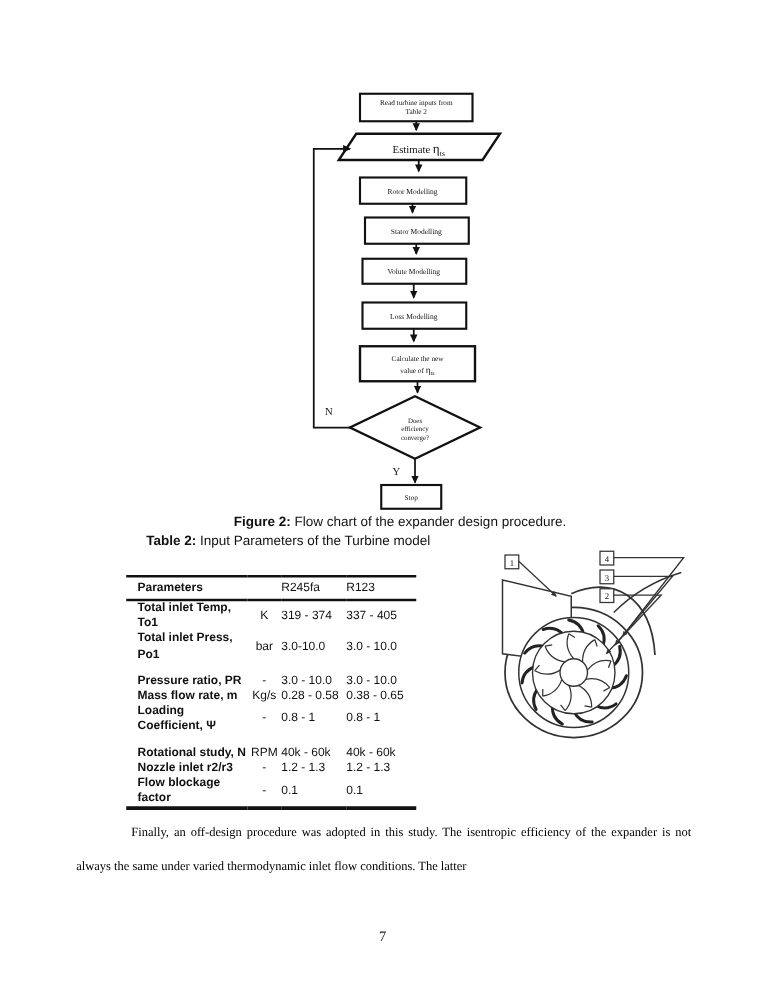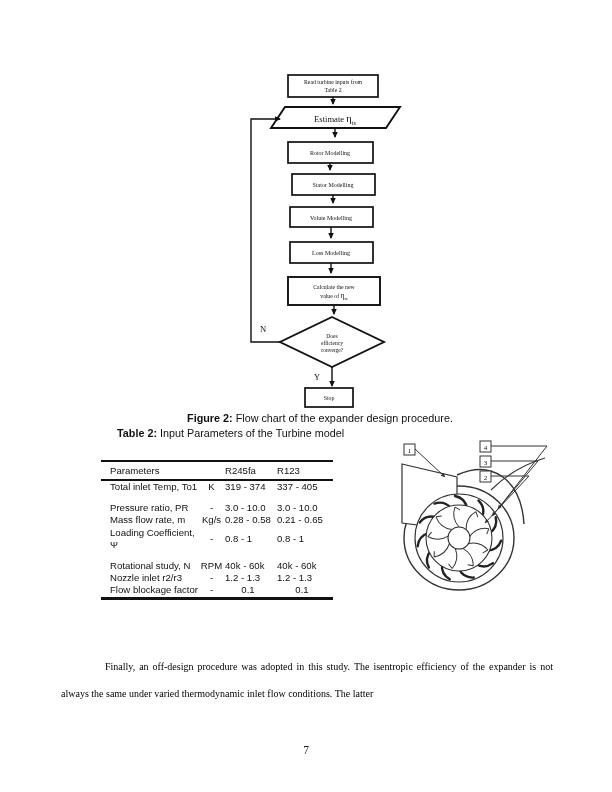--- a/index.html
+++ b/index.html
@@ -20,24 +20,24 @@
     left:101px;top:460px;width:232px;position:absolute;
     border-collapse:collapse;table-layout:fixed;
     font-size:9.6px;color:#111;
     border-top:2.5px solid #111;border-bottom:3px solid #111;
   }
   table.params th{
     font-weight:normal;text-align:left;border-bottom:2.5px solid #111;
     padding:2px 0 3px 0;height:12px;
   }
   table.params td{padding:0;height:12.2px;line-height:12.2px;vertical-align:middle;}
-  table.params .c1{padding-left:9px;}
+  table.params .c1{padding-left:9px;font-weight:bold;}
   table.params .c2{text-align:center;}
   table.params .c3,table.params .c4{text-align:left;}
-  table.params .ra{text-align:center;padding-right:6px;}
+  table.params .ra{text-align:left;padding-right:6px;}
   table.params tr.spacer td{height:9px;border:none;}
   
   .bodytext{
     left:61px;top:644px;width:492px;
     font-family:"Liberation Serif",serif;font-size:10px;line-height:26.5px;
     text-align:justify;text-indent:44px;color:#000000;
   }
   .pagenum{
     left:0;top:744px;width:612px;text-align:center;
     font-family:"Liberation Serif",serif;font-size:11.5px;color:#222;
@@ -124,34 +124,40 @@
       <th class="c2"></th>
       <th class="c3">R245fa</th>
       <th class="c4">R123</th>
     </tr>
     <tr>
       <td class="c1">Total inlet Temp, To1</td>
       <td class="c2">K</td>
       <td class="c3">319 - 374</td>
       <td class="c4">337 - 405</td>
     </tr>
+    <tr>
+      <td class="c1">Total inlet Press, Po1</td>
+      <td class="c2">bar</td>
+      <td class="c3">3.0-10.0</td>
+      <td class="c4">3.0 - 10.0</td>
+    </tr>
     <tr class="spacer">
           <td colspan="4"></td>
         </tr>
     <tr>
       <td class="c1">Pressure ratio, PR</td>
       <td class="c2">-</td>
       <td class="c3">3.0 - 10.0</td>
       <td class="c4">3.0 - 10.0</td>
     </tr>
     <tr>
       <td class="c1">Mass flow rate, m</td>
       <td class="c2">Kg/s</td>
       <td class="c3">0.28 - 0.58</td>
-      <td class="c4">0.21 - 0.65</td>
+      <td class="c4">0.38 - 0.65</td>
     </tr>
     <tr>
       <td class="c1">Loading Coefficient, Ψ</td>
       <td class="c2">-</td>
       <td class="c3">0.8 - 1</td>
       <td class="c4">0.8 - 1</td>
     </tr>
     <tr class="spacer">
           <td colspan="4"></td>
         </tr>

